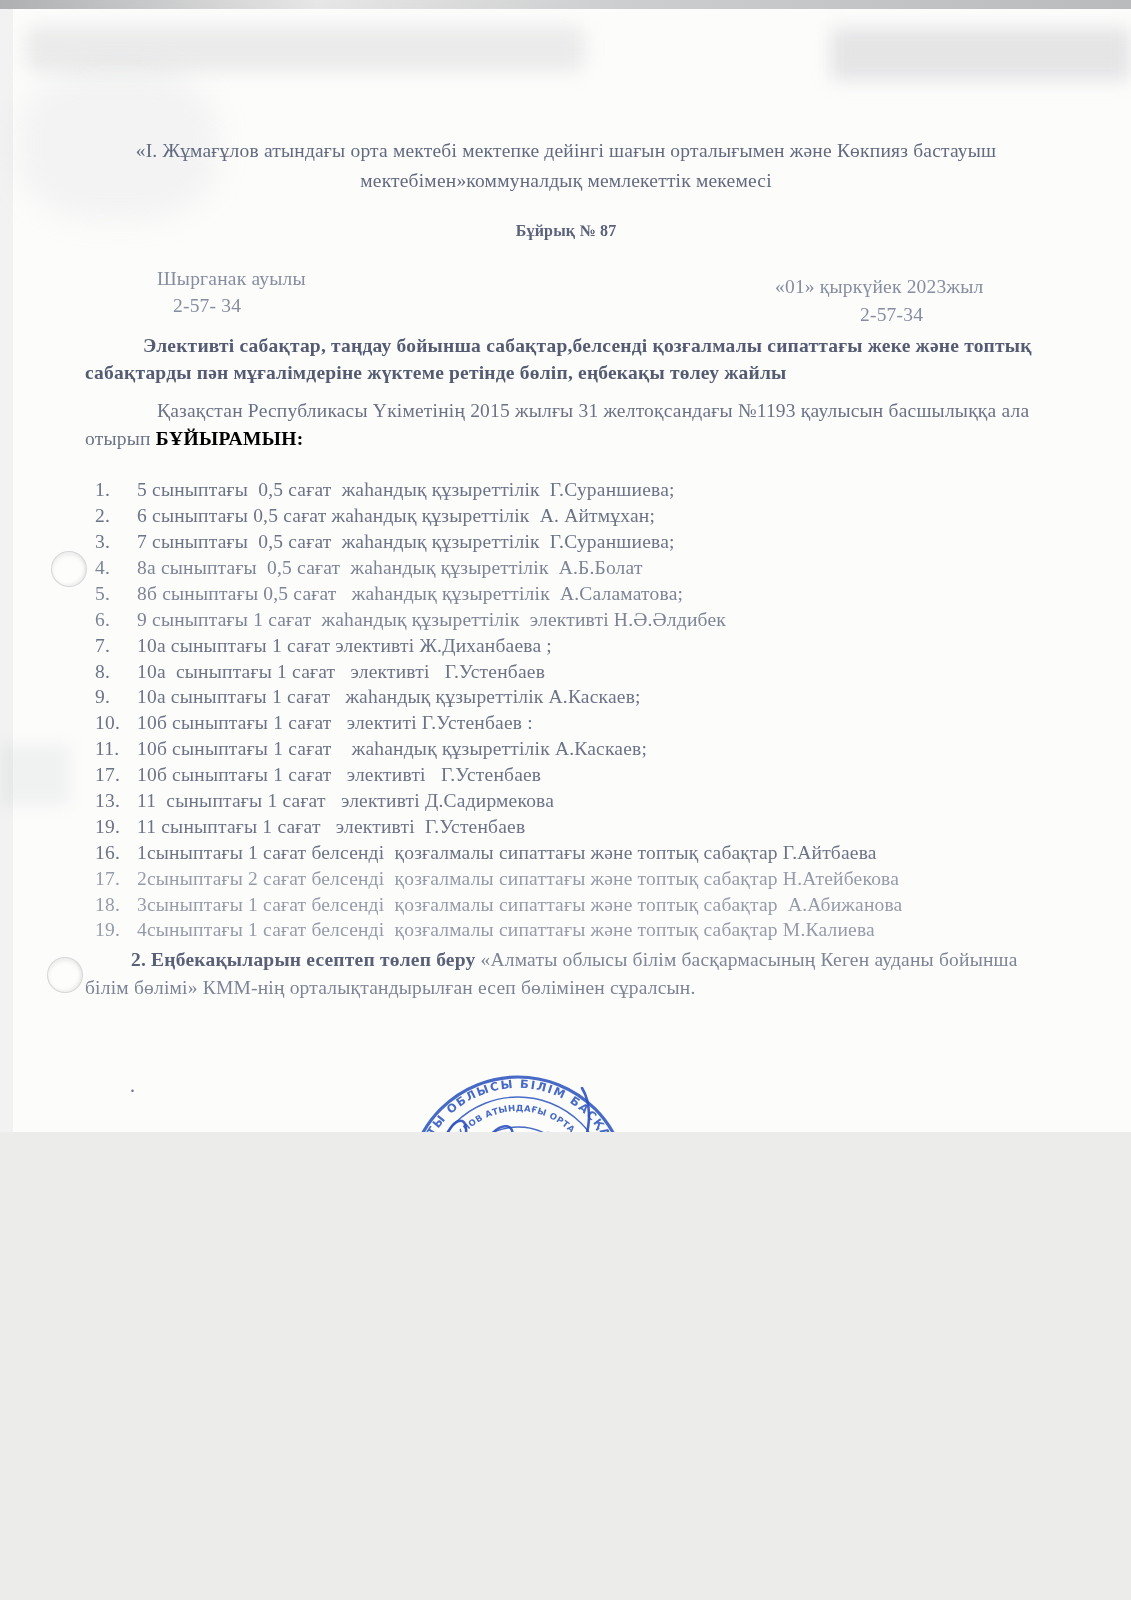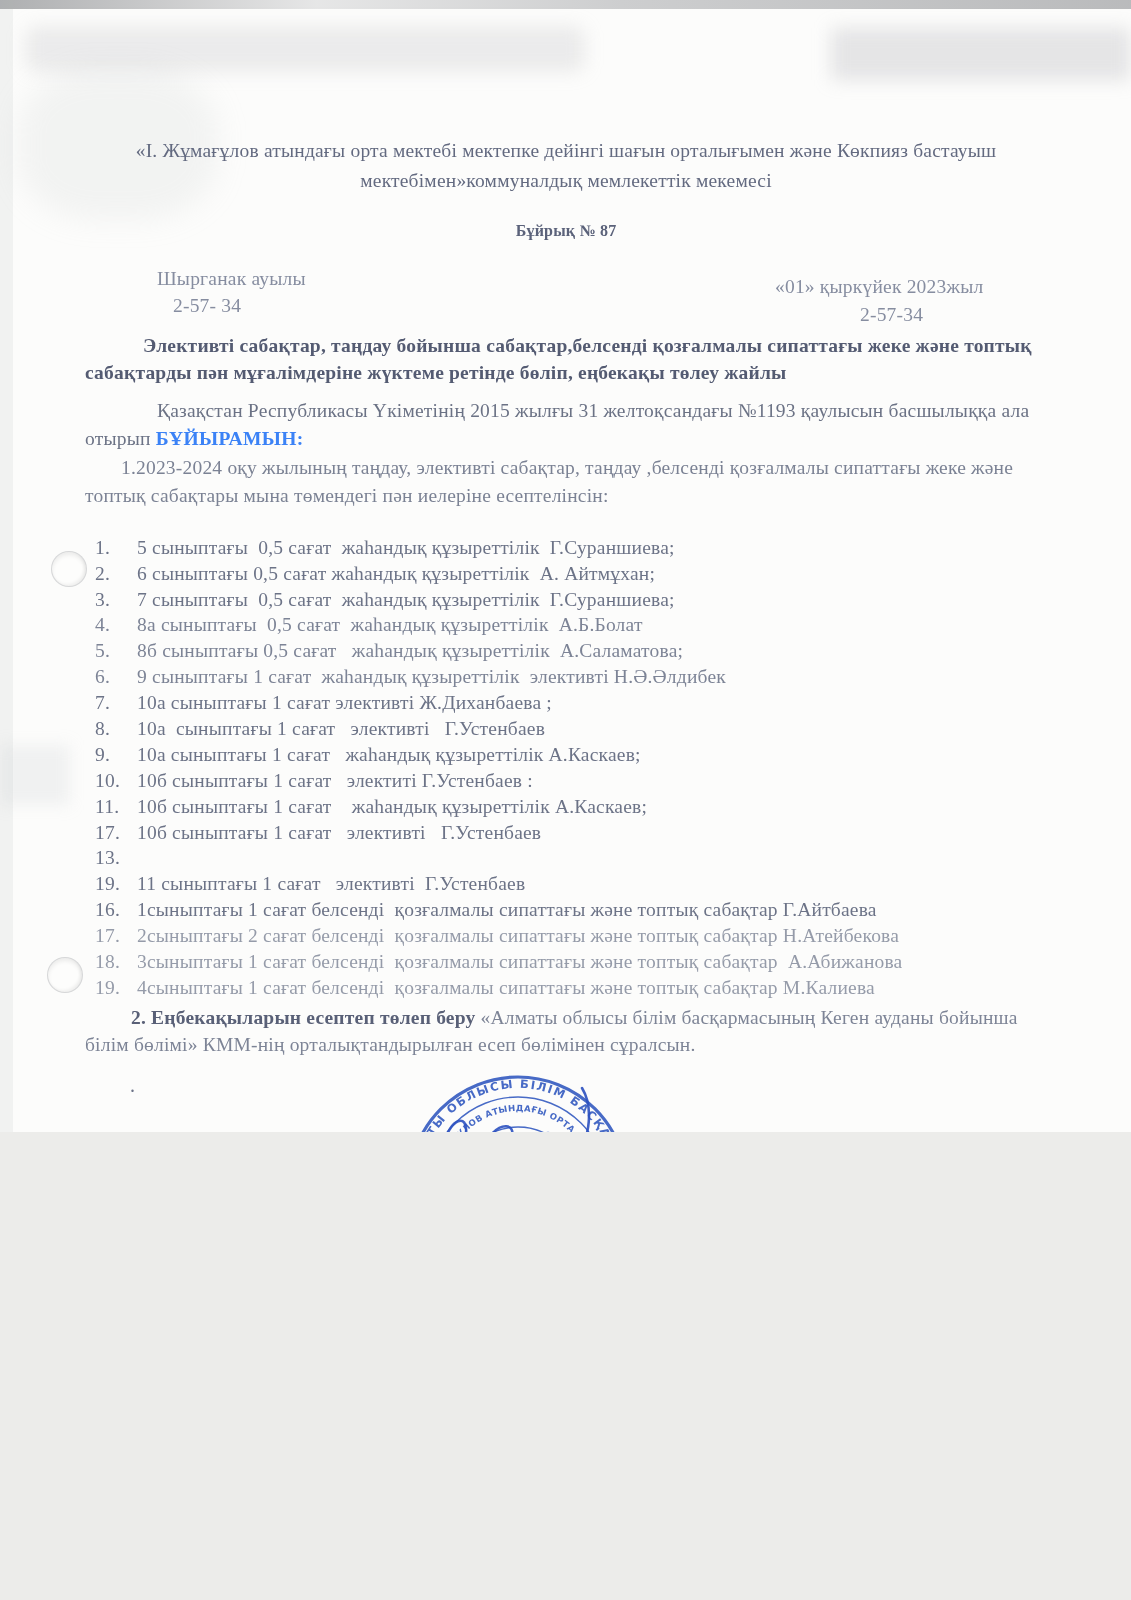--- a/index.html
+++ b/index.html
@@ -30,21 +30,21 @@
   .doc{position:absolute; left:85px; top:136px; width:962px; font-size:19.5px; line-height:1.42; letter-spacing:.2px;}
   .org-name{text-align:center; color:#636a80; line-height:1.55; padding:0 8px;}
   .order-title{text-align:center; font-weight:bold; color:#5b627a; margin-top:24px; font-size:16px;}
   .meta{position:relative; margin-top:22px; height:64px; color:#868da0;}
   .meta-place{position:absolute;left:72px;top:0;}
   .meta-phone-left{position:absolute;left:88px;top:27px;}
   .meta-date{position:absolute;left:678px;top:8px;margin-left:12px;}
   .meta-phone-right{position:absolute;left:775px;top:36px;}
   .subject{font-weight:bold; color:#545b72; text-indent:58px; line-height:1.38; margin-top:4px;}
   .preamble{text-indent:72px; margin-top:10px; color:#6b7285;}
-  .preamble b{color:#3b82f6; letter-spacing:.4px;}
+  .preamble b{color:#000000; letter-spacing:.4px;}
   .clause1{text-indent:36px; margin-top:2px; color:#7b8294;}
   .assignments{margin-top:24px;}
   .assignment-row{display:flex; height:25.9px; align-items:baseline; color:#6c7387;}
   .assignment-num{width:42px; flex:0 0 42px; padding-left:10px;}
   .assignment-text{white-space:pre;}
   .assignments .assignment-row:nth-child(n+16){color:#959ba9;}
   .assignments .assignment-row:nth-child(n+4):nth-child(-n+6){color:#7d8496;}
   .clause2{margin-top:4px; text-indent:46px; color:#7d8496;}
   .clause2 b{color:#596077;}
   .stray-period{position:absolute; left:130px; top:1074px; color:#6c7387; font-size:20px;}
@@ -81,21 +81,20 @@
       <span class="meta-place">Шырганак ауылы</span>
       <span class="meta-phone-left">2-57-  34</span>
       <span class="meta-date">«01»  қыркүйек  2023жыл</span>
       <span class="meta-phone-right">2-57-34</span>
     </div>
 
     <div class="subject">Элективті сабақтар, таңдау бойынша сабақтар,белсенді қозғалмалы сипаттағы жеке және топтық сабақтарды пән мұғалімдеріне жүктеме ретінде бөліп, еңбекақы төлеу жайлы</div>
 
     <div class="preamble"><span>Қазақстан Республикасы Үкіметінің 2015 жылғы 31 желтоқсандағы №1193 қаулысын басшылыққа ала отырып </span><b>БҰЙЫРАМЫН:</b></div>
 
-    <div class="clause1">1.2023-2024  оқу жылының таңдау,  элективті сабақтар, таңдау  ,белсенді қозғалмалы сипаттағы жеке және топтық сабақтары мына төмендегі пән иелеріне есептелінсін:</div>
 
     <div class="assignments">
         <div class="assignment-row">
     <span class="assignment-num">1.</span>
     <span class="assignment-text">5 сыныптағы  0,5 сағат  жаһандық құзыреттілік  Г.Сураншиева;</span>
   </div>
         <div class="assignment-row">
     <span class="assignment-num">2.</span>
     <span class="assignment-text">6 сыныптағы 0,5 сағат жаһандық құзыреттілік  А. Айтмұхан;</span>
   </div>
@@ -134,20 +133,21 @@
         <div class="assignment-row">
     <span class="assignment-num">11.</span>
     <span class="assignment-text">10б сыныптағы 1 сағат    жаһандық құзыреттілік А.Каскаев;</span>
   </div>
         <div class="assignment-row">
     <span class="assignment-num">17.</span>
     <span class="assignment-text">10б сыныптағы 1 сағат   элективті   Г.Устенбаев</span>
   </div>
         <div class="assignment-row">
     <span class="assignment-num">13.</span>
+    <span class="assignment-text">11  сыныптағы 1 сағат   элективті Д.Садирмекова</span>
   </div>
         <div class="assignment-row">
     <span class="assignment-num">19.</span>
     <span class="assignment-text">11 сыныптағы 1 сағат   элективті  Г.Устенбаев</span>
   </div>
         <div class="assignment-row">
     <span class="assignment-num">16.</span>
     <span class="assignment-text">1сыныптағы 1 сағат белсенді  қозғалмалы сипаттағы және топтық сабақтар Г.Айтбаева</span>
   </div>
         <div class="assignment-row">

